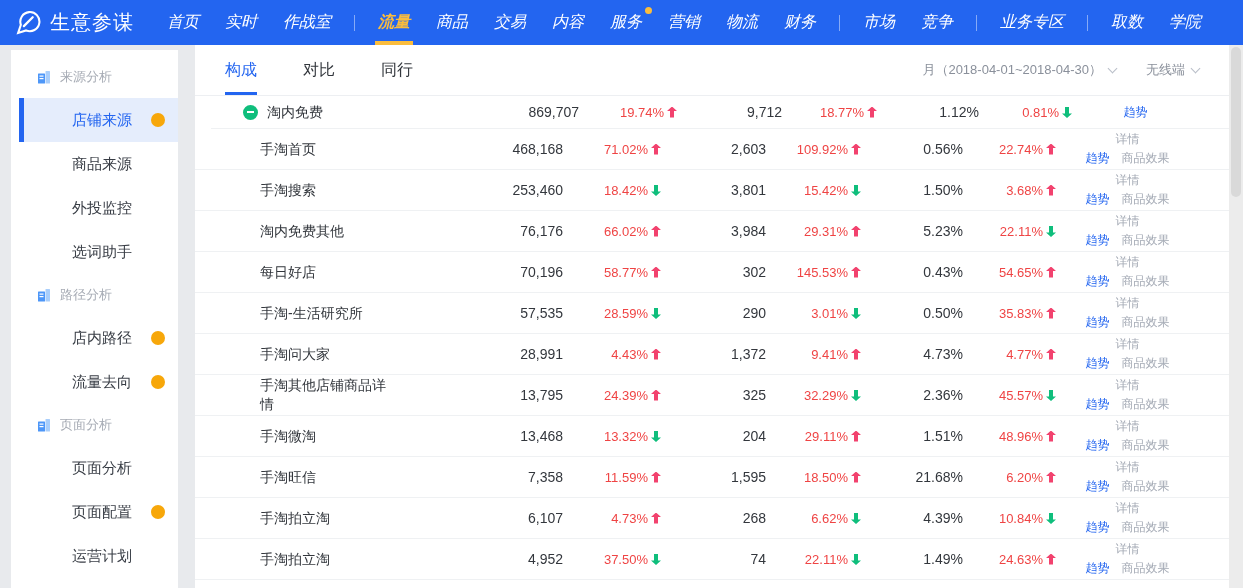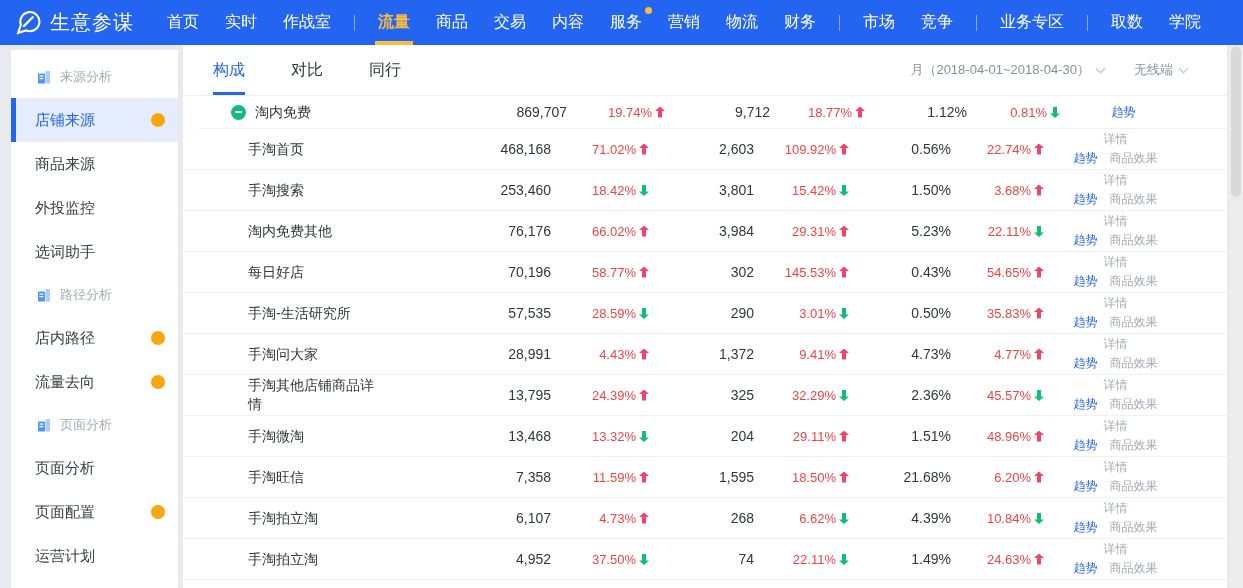--- a/index.html
+++ b/index.html
@@ -6,44 +6,44 @@
   html,body { width:1243px; height:588px; overflow:hidden; background:#E8EAED;
     font-family:"Liberation Sans","DejaVu Sans",sans-serif; }
 
   
   .topbar { position:absolute; left:0; top:0; width:1243px; height:45px;
     background:#2365F0; display:flex; align-items:stretch; padding-left:14px; z-index:5; }
   .logo { display:flex; align-items:center; gap:9px; margin-right:20px; }
   .logo-text { color:#fff; font-size:20px; font-weight:normal; letter-spacing:1px; }
   .nav { display:flex; align-items:stretch; }
   .nav-item { position:relative; display:flex; align-items:center; padding:0 13px;
-    color:#fff; font-size:16px; cursor:pointer; white-space:nowrap; }
+    color:#fff; font-size:16px; cursor:pointer; white-space:nowrap;font-style:italic; }
   .nav-item.active { color:#FBBD3D; font-weight:bold; }
   .nav-item.active::after { content:''; position:absolute; left:10px; right:10px;
     bottom:0; height:4px; background:#FBBD3D; }
   .nav-badge { position:absolute; top:7px; right:3px; width:7px; height:7px;
     border-radius:50%; background:#FBBD3D; }
   .nav-divider { width:1px; height:16px; background:rgba(255,255,255,.45);
     align-self:center; margin:0 10px; }
 
   
   .app { position:absolute; left:0; top:45px; width:1243px; height:543px; background:#E8EAED; }
   .sidebar { position:absolute; left:11px; top:5px; width:167px; height:543px;
     background:#fff; padding-top:6px; overflow:hidden; }
-  .main { position:absolute; left:183px; top:0; width:1044px; height:543px;
+  .main { position:absolute; left:195px; top:0; width:1044px; height:543px;
     background:#fff; overflow:hidden; }
   .v-scroll { position:absolute; right:0; top:0; width:14px; height:543px; background:#ECECEC; }
   .v-thumb { position:absolute; left:2px; right:2px; top:2px; height:150px;
     background:#D9D9D9; border-radius:6px; }
 
   
   .s-section { height:42px; display:flex; align-items:center; gap:9px;
     padding-left:26px; color:#A6ABB4; font-size:13px; }
   .s-item { position:relative; height:44px; display:flex; align-items:center;
-    padding-left:24px; font-size:15px; color:#383D45; cursor:pointer; }
+    padding-left:53px; font-size:15px; color:#383D45; cursor:pointer;margin-left:8px; }
   .s-item.active { background:#E5EDFC; color:#2365F0; }
   .s-item.active::before { content:''; position:absolute; left:0; top:0; bottom:0;
     width:5px; background:#2365F0; }
   .s-dot { position:absolute; right:13px; top:50%; margin-top:-7px; width:14px;
     height:14px; border-radius:50%; background:#F7A70A; }
 
   
   .tabbar { height:51px; display:flex; align-items:center; padding:0 40px 0 30px;
     border-bottom:1px solid #EDEFF2; }
   .tab { position:relative; height:100%; display:flex; align-items:center;

